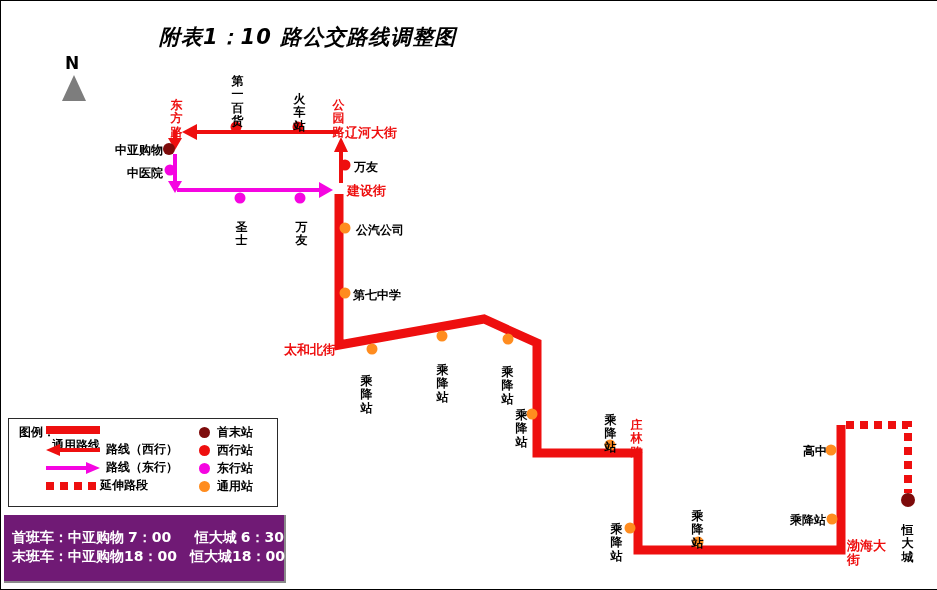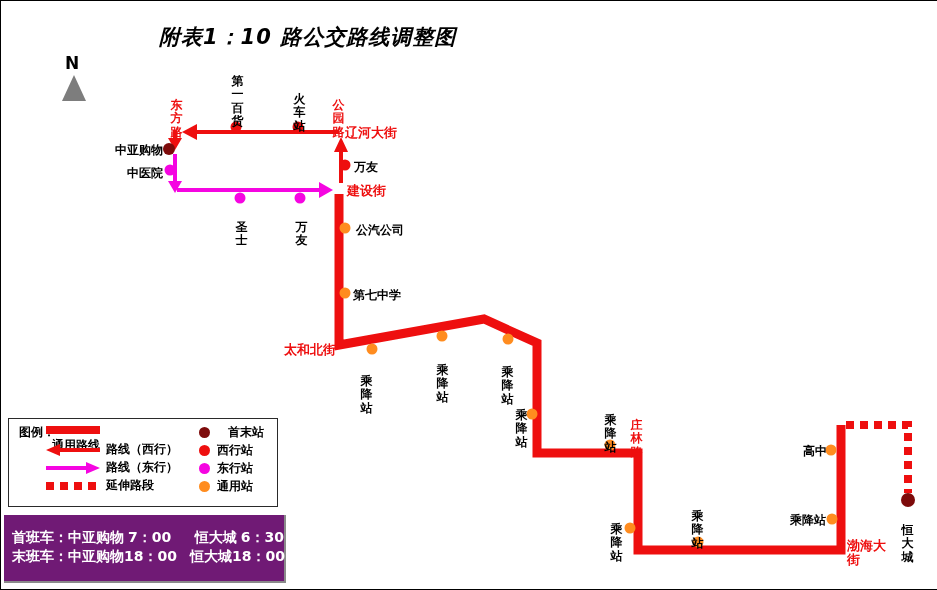--- a/index.html
+++ b/index.html
@@ -137,25 +137,25 @@
       <svg width="54" height="14" style="position:static;">
           <line x1="12" y1="7" x2="54" y2="7" stroke="#ee0f0f" stroke-width="4"></line>
           <polygon points="0,7 14,1 14,13" fill="#ee0f0f"></polygon>
         </svg>
       <span class="lg-label" style="margin-left:6px;">路线（西行）</span>
     </div>
     <div class="lg-row" style="left:37px;top:58px;">
       <svg width="54" height="14" style="position:static;">
           <line x1="0" y1="7" x2="54" y2="7" stroke="#ee0f0f" stroke-width="8" stroke-dasharray="8 6"></line>
         </svg>
-      <span class="lg-label" style="margin-left:6px;">延伸路段</span>
+      <span class="lg-label" style="margin-left:0;">延伸路段</span>
     </div>
     <div class="lg-row" style="left:190px;top:5px;">
       <span class="dot dot-darkred"></span>
-      <span class="lg-label" style="margin-left:18px;">首末站</span>
+      <span class="lg-label" style="margin-left:7px;">首末站</span>
     </div>
     <div class="lg-row" style="left:190px;top:23px;">
       <span class="dot dot-red"></span>
       <span class="lg-label" style="margin-left:7px;">西行站</span>
     </div>
     <div class="lg-row" style="left:190px;top:41px;">
       <span class="dot dot-magenta"></span>
       <span class="lg-label" style="margin-left:7px;">东行站</span>
     </div>
     <div class="lg-row" style="left:190px;top:59px;">

